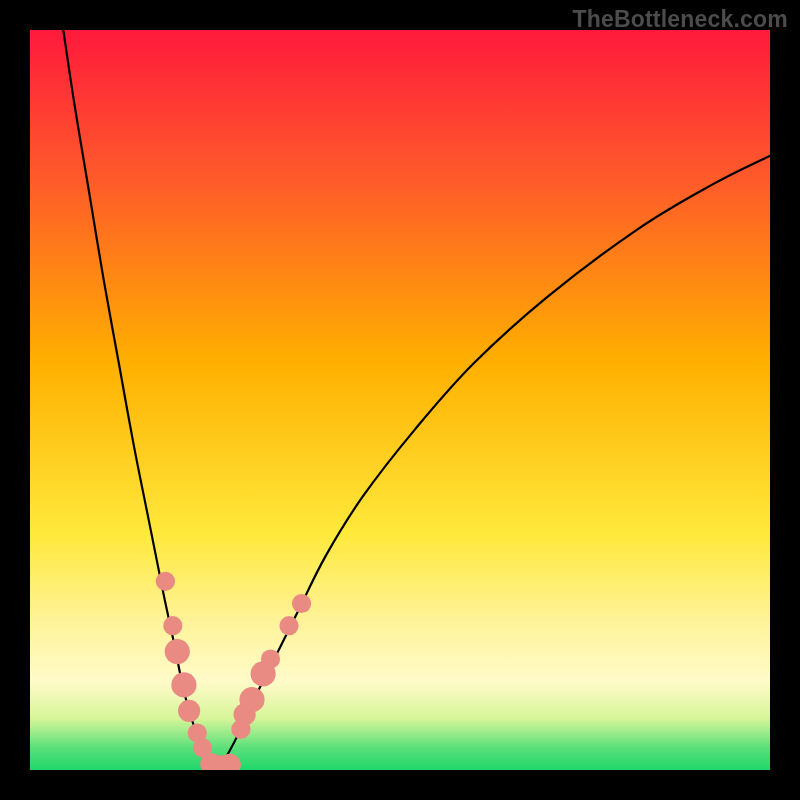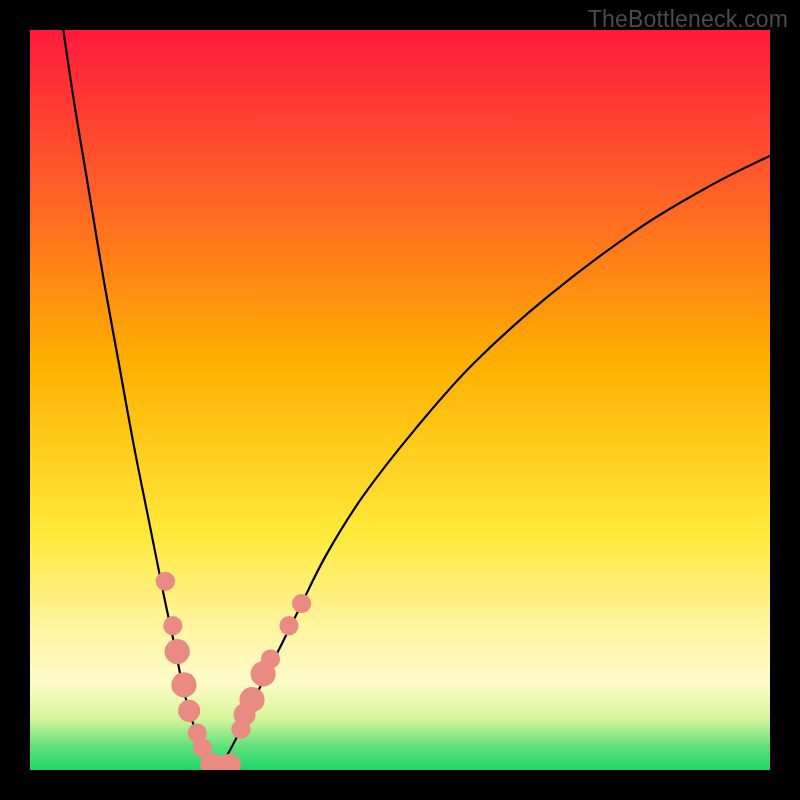--- a/index.html
+++ b/index.html
@@ -25,21 +25,21 @@
     top: 0;
     width: 740px;
     height: 740px;
   }
   .watermark {
     position: absolute;
     top: 6px;
     right: 12px;
     color: #4c4c4c;
     font-size: 23px;
-    font-weight: 400;
+    font-weight: 700;
     letter-spacing: 0.2px;
   }
 </style>
 </head>
 <body>
 
 <div class="watermark">TheBottleneck.com</div>
 
 <div class="frame">
   <svg class="plot" viewBox="0 0 740 740" preserveAspectRatio="none">

